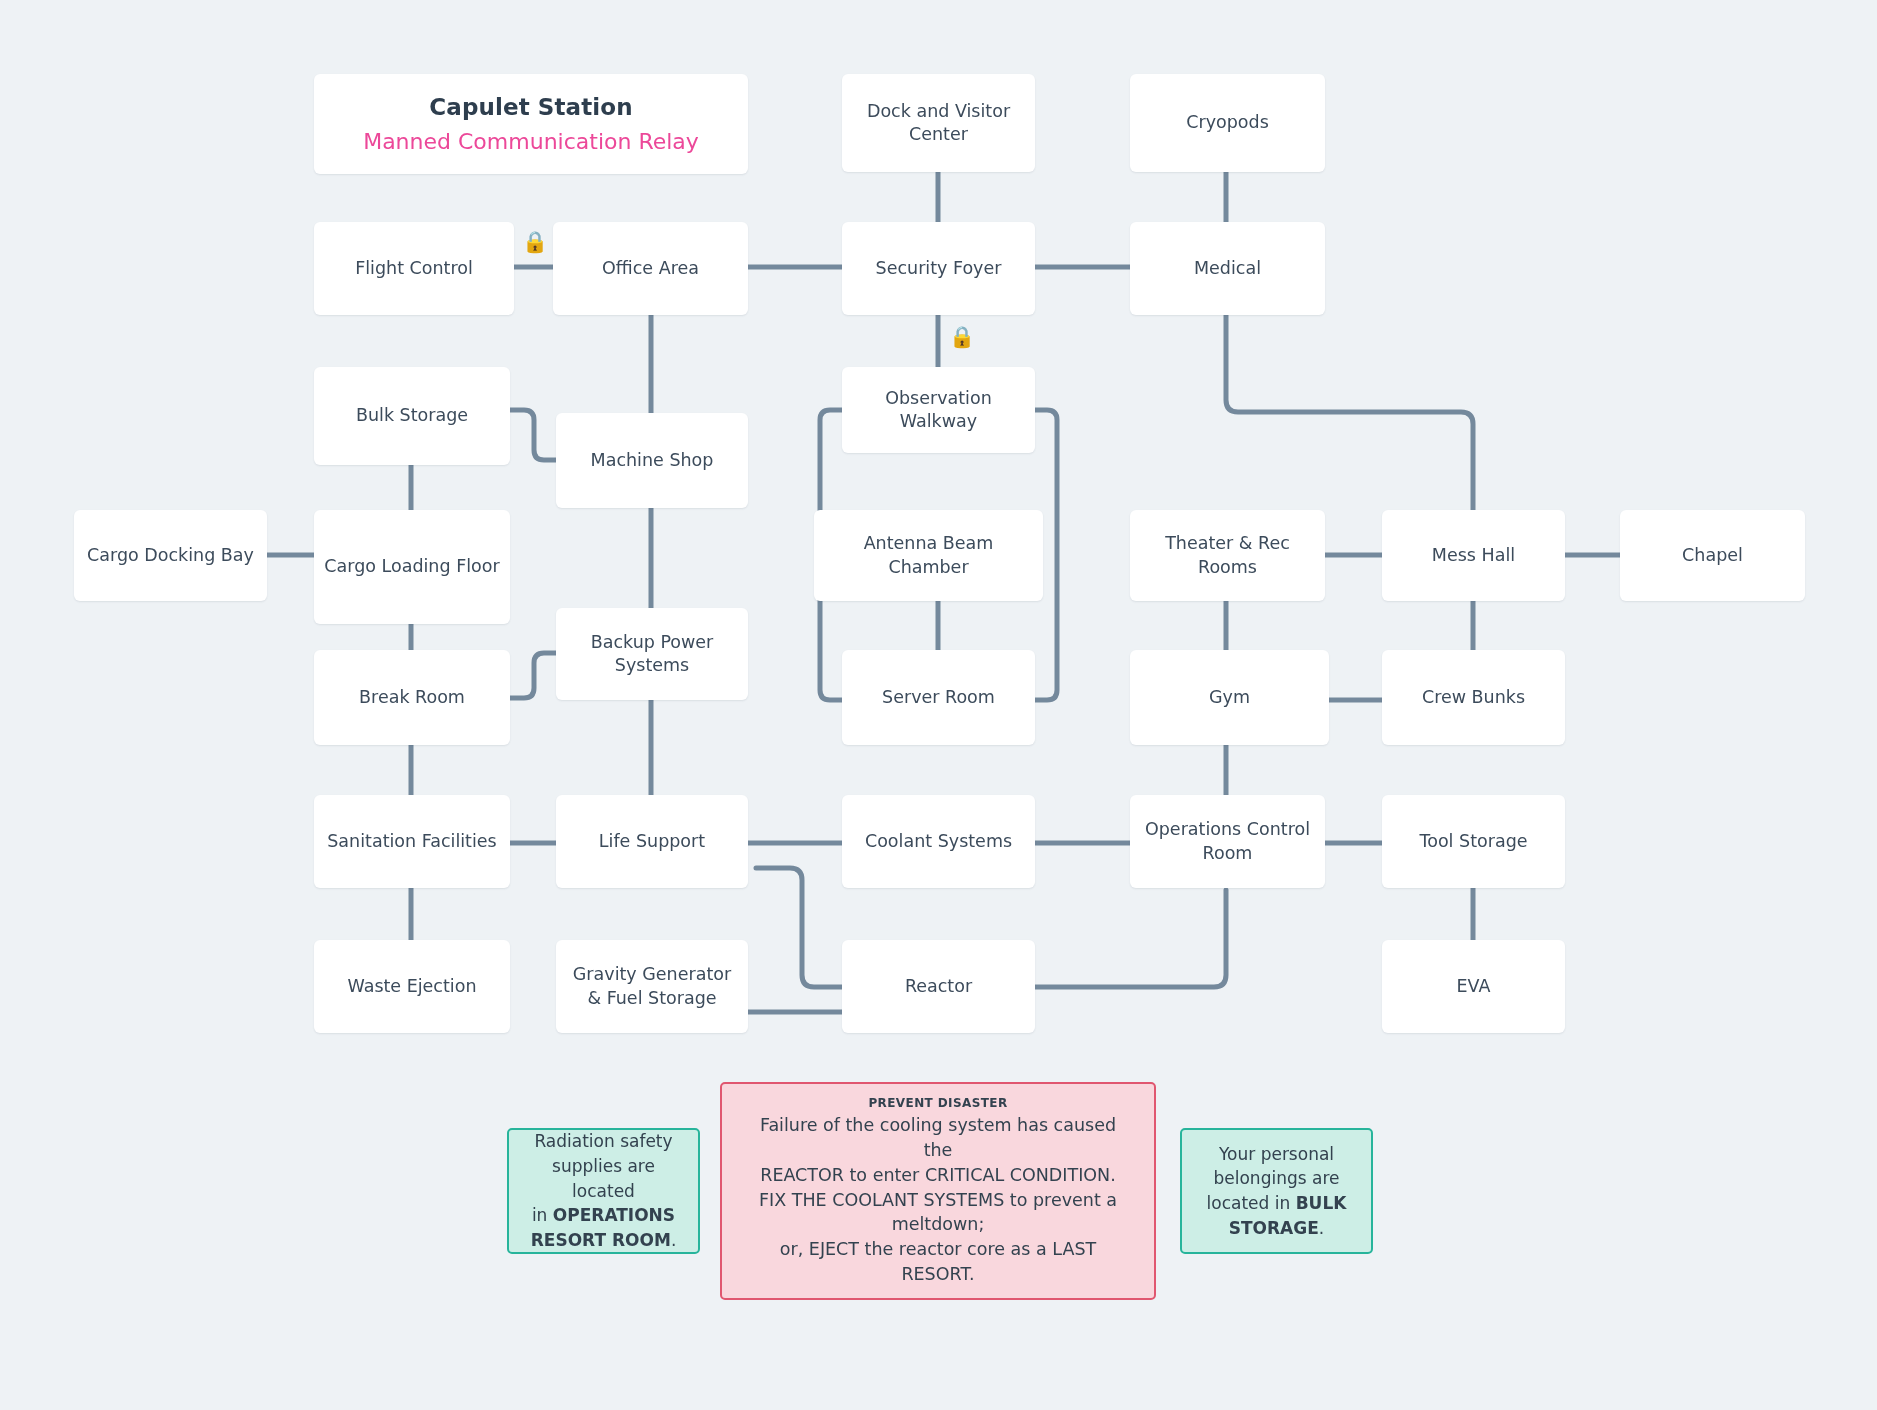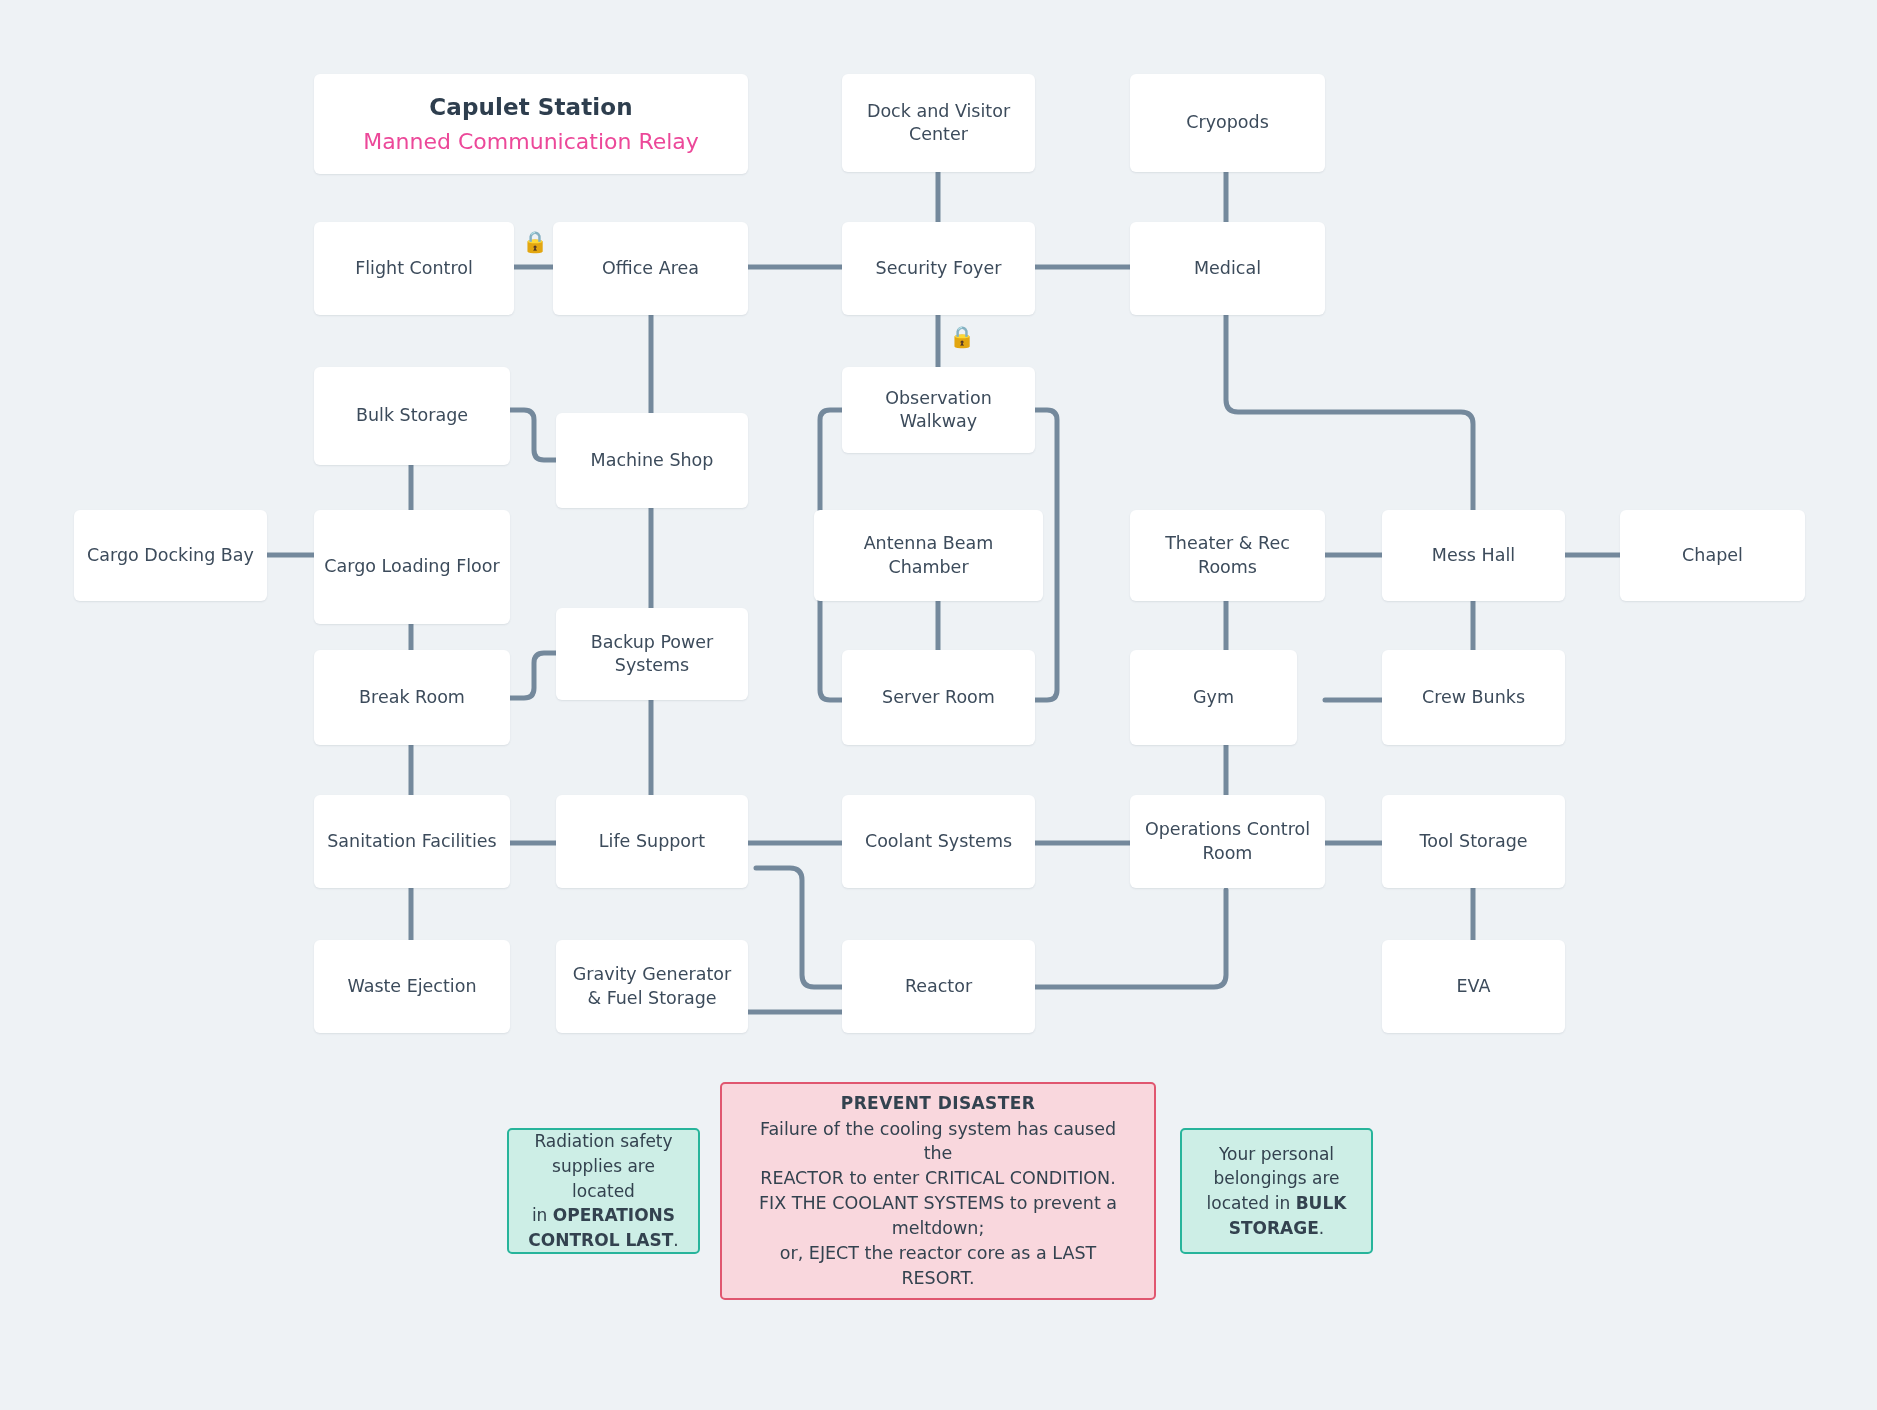--- a/index.html
+++ b/index.html
@@ -89,21 +89,21 @@
     border: 2px solid #e0566f;
     color: #33424f;
     padding: 14px 22px;
     font-size: 17.5px;
     line-height: 1.42;
   }
   .danger-title {
     font-weight: bold;
     letter-spacing: .4px;
     margin-bottom: 1px;
-    font-size: 17px;
+    font-size: 12px;
   }
   .danger-para { margin: 0; }
   .danger-gap { height: 22px; }
   b { font-weight: bold; }
 </style>
 </head>
 <body>
 
 <div id="stage">
 
@@ -239,21 +239,21 @@
 
   <div class="node" style="left:556px; top:608px; width:192px; height:92px;">
     <span>Backup Power Systems</span>
   </div>
   <div class="node" style="left:314px; top:650px; width:196px; height:95px;">
     <span>Break Room</span>
   </div>
   <div class="node" style="left:842px; top:650px; width:193px; height:95px;">
     <span>Server Room</span>
   </div>
-  <div class="node" style="left:1130px; top:650px; width:167px; height:95px;">
+  <div class="node" style="left:1130px; top:650px; width:199px; height:95px;">
     <span>Gym</span>
   </div>
   <div class="node" style="left:1382px; top:650px; width:183px; height:95px;">
     <span>Crew Bunks</span>
   </div>
 
   <div class="node" style="left:314px; top:795px; width:196px; height:93px;">
     <span>Sanitation Facilities</span>
   </div>
   <div class="node" style="left:556px; top:795px; width:192px; height:93px;">
@@ -279,21 +279,21 @@
     <span>Reactor</span>
   </div>
   <div class="node" style="left:1382px; top:940px; width:183px; height:93px;">
     <span>EVA</span>
   </div>
 
   <div class="note teal" style="left:507px; top:1128px; width:193px; height:126px;">
     <div>Radiation safety</div>
     <div>supplies are located</div>
     <div><span>in </span><b>OPERATIONS</b></div>
-    <div><b>CONTROL LAST</b><span>.</span></div>
+    <div><b>RESORT ROOM</b><span>.</span></div>
   </div>
 
   <div class="note teal" style="left:1180px; top:1128px; width:193px; height:126px;">
     <div>Your personal</div>
     <div>belongings are</div>
     <div><span>located in </span><b>BULK</b></div>
     <div><b>STORAGE</b><span>.</span></div>
   </div>
 
   <div class="note danger" style="left:720px; top:1082px; width:436px; height:218px;">

